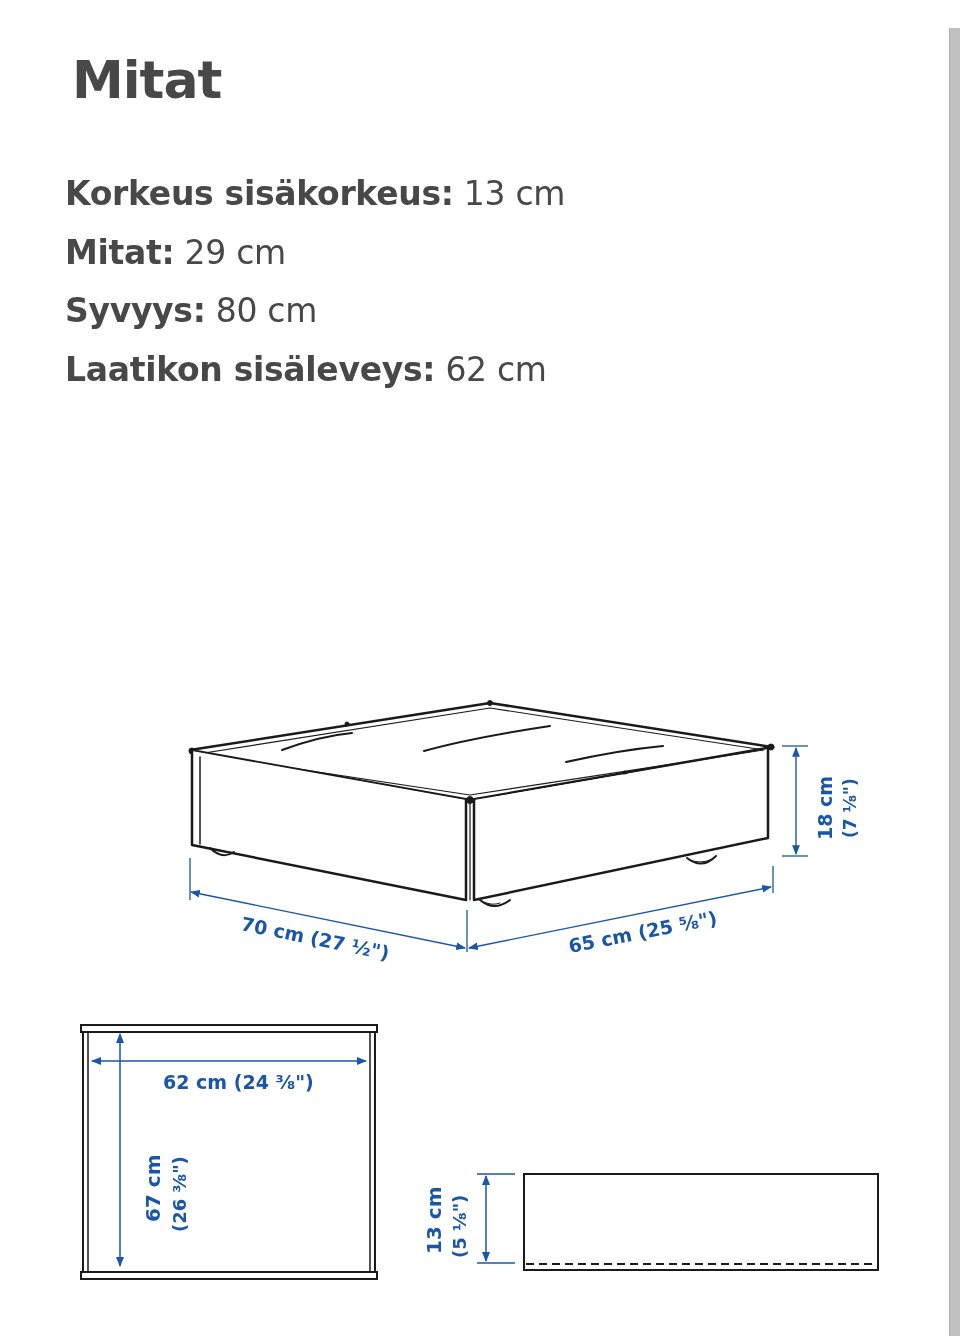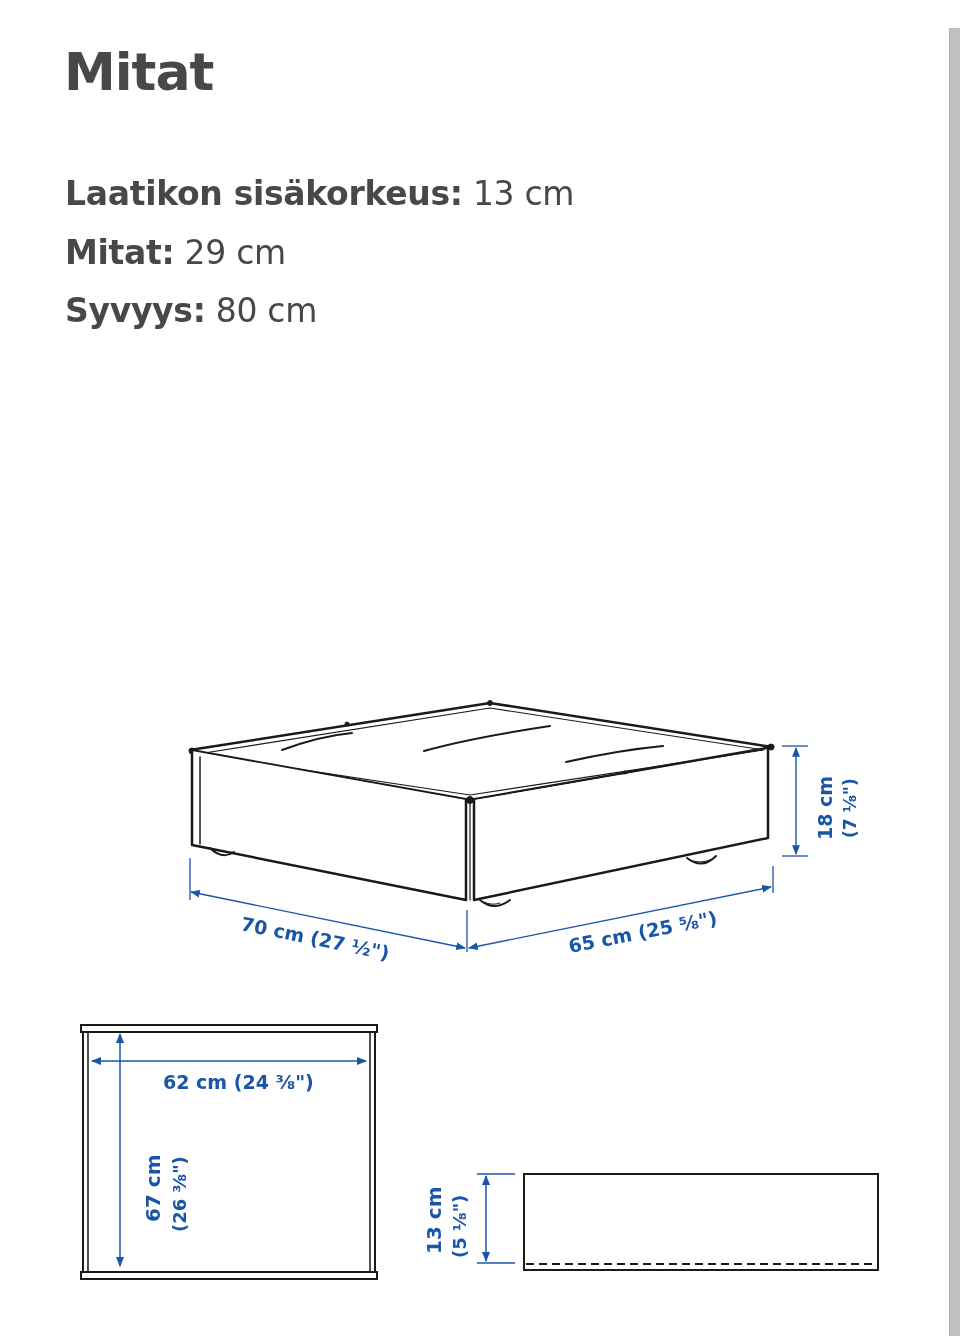--- a/index.html
+++ b/index.html
@@ -12,21 +12,21 @@
       height: 1336px;
       position: relative;
       overflow: hidden;
       font-family: "DejaVu Sans", sans-serif;
       color: #484848;
     }
     .page-title {
       position: absolute;
       left: 64px;
       top: 40px;
-      margin: 0;
+      margin: 8px;
       font-size: 52px;
       font-weight: bold;
       letter-spacing: -1px;
       color: #484848;
       line-height: 64px;
     }
     .spec-list {
       position: absolute;
       left: 65px;
       top: 165px;
@@ -79,30 +79,34 @@
       border-left: 1px solid #b0b0b0;
     }
   </style>
 </head>
 <body>
 
 <h1 class="page-title">Mitat</h1>
 
 <ul class="spec-list">
   <li class="spec-row">
-    <span class="spec-label">Laatikon sisäkorkeus:</span>
+    <span class="spec-label">Korkeus sisäkorkeus:</span>
     <span class="spec-value">13 cm</span>
   </li>
   <li class="spec-row">
     <span class="spec-label">Mitat:</span>
     <span class="spec-value">29 cm</span>
   </li>
   <li class="spec-row">
     <span class="spec-label">Syvyys:</span>
     <span class="spec-value">80 cm</span>
+  </li>
+  <li class="spec-row">
+    <span class="spec-label">Laatikon sisäleveys:</span>
+    <span class="spec-value">62 cm</span>
   </li>
 </ul>
 
 <svg class="diagram" viewBox="0 0 945 1336" width="945" height="1336" xmlns="http://www.w3.org/2000/svg">
   <defs>
     <marker id="arrow" viewBox="0 0 10 10" refX="9" refY="5" markerWidth="7" markerHeight="7" orient="auto-start-reverse">
       <path d="M0,1 L10,5 L0,9 z" fill="#1a56a8"></path>
     </marker>
   </defs>
 

